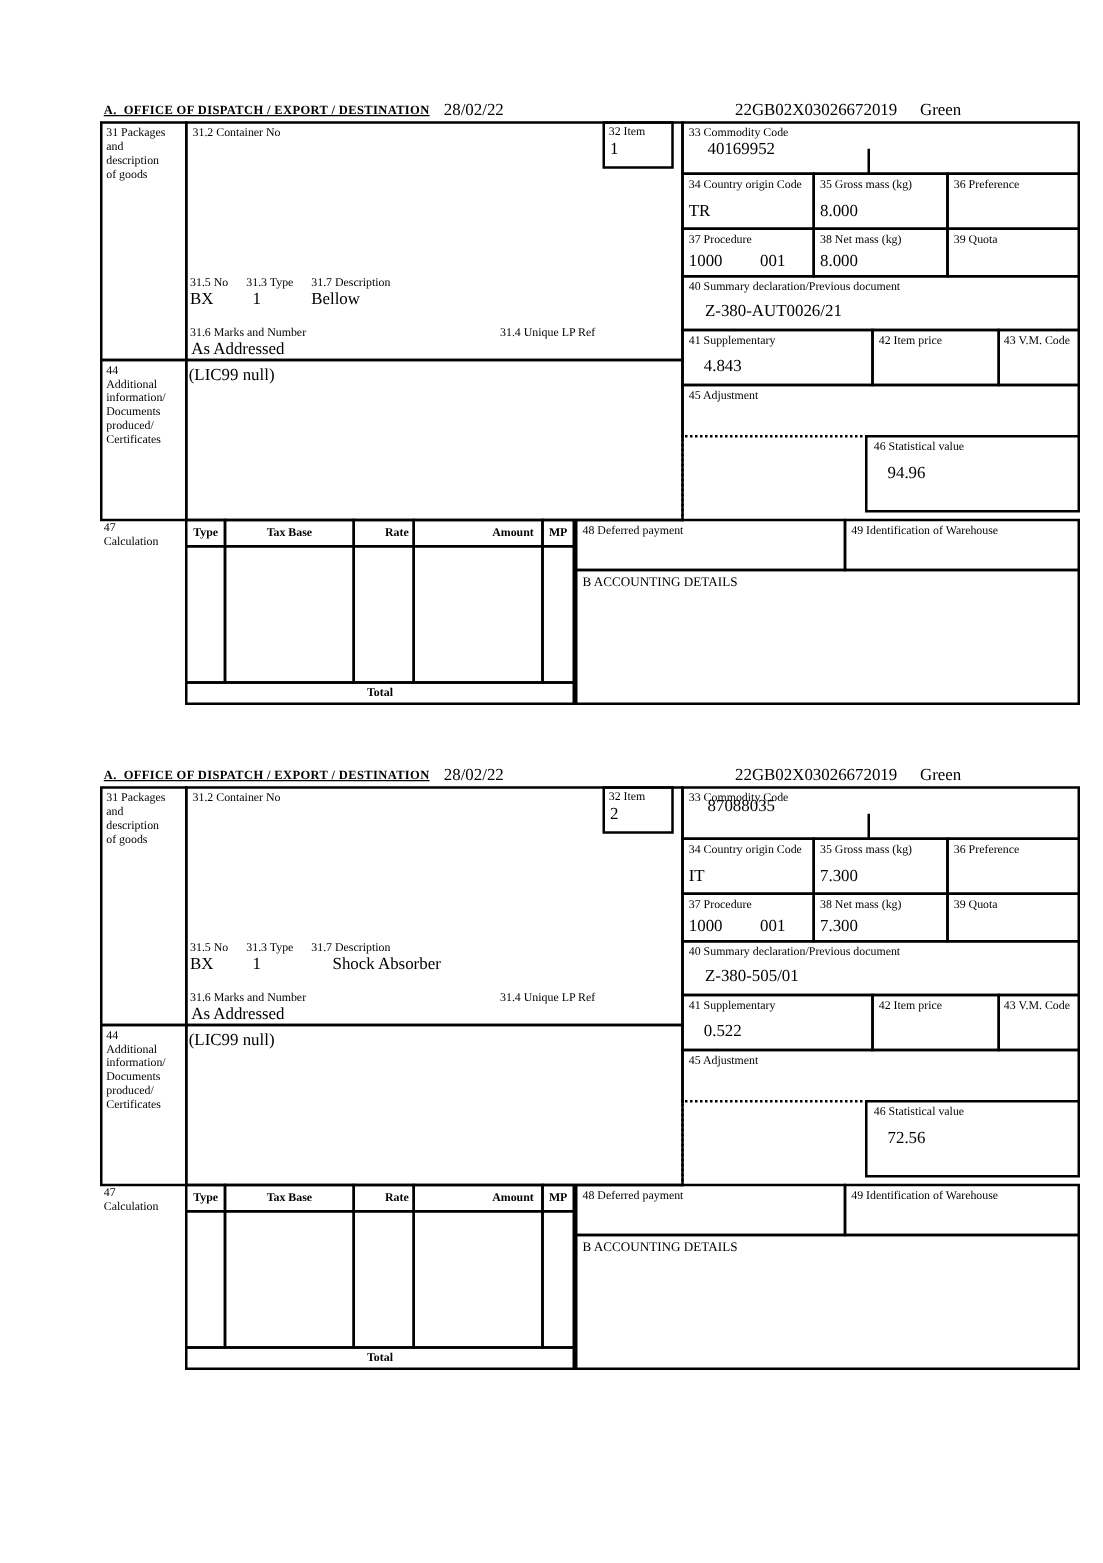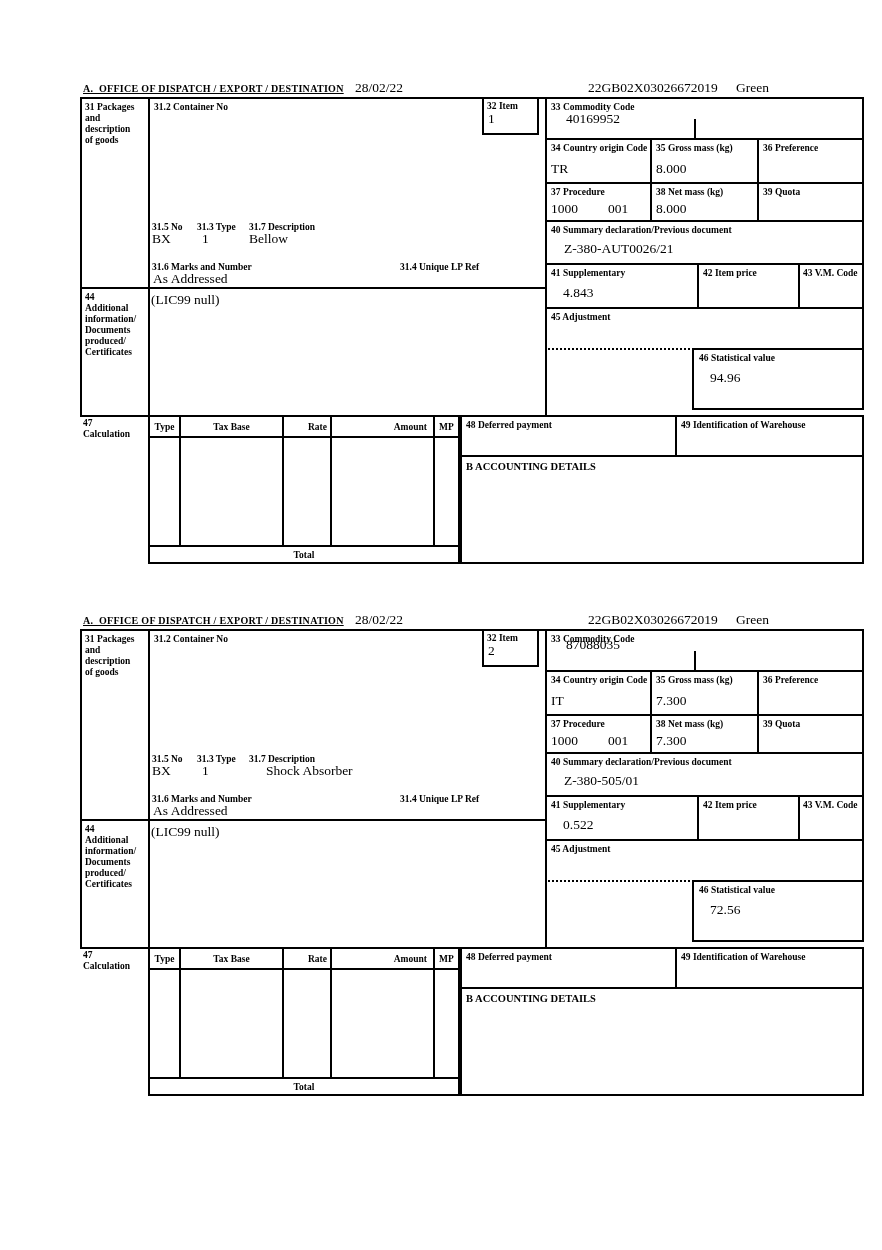--- a/index.html
+++ b/index.html
@@ -5,21 +5,21 @@
   html,body{margin:0;padding:0;}
   body{
     width:882px;height:1250px;background:#ffffff;color:#000;
     font-family:"Liberation Serif","DejaVu Serif",serif;
     position:relative;overflow:hidden;
   }
   .sheet{position:absolute;inset:0;}
   .block{position:absolute;left:80px;width:786px;height:488px;}
   .abs{position:absolute;}
   .bx{position:absolute;border:2px solid #000;box-sizing:border-box;background:transparent;}
-  .lbl{font-size:9.5px;font-weight:bold;line-height:11px;white-space:pre-line;}
+  .lbl{font-size:9.5px;font-weight:normal;line-height:11px;white-space:pre-line;}
   .val{font-size:13.5px;line-height:15px;white-space:pre;}
   .hdr{font-size:10px;font-weight:bold;letter-spacing:.3px;white-space:pre;text-decoration:underline;}
   .cell-txt{font-size:9.5px;font-weight:bold;line-height:21px;}
   .tick{background:#000;}
   .dotted{position:absolute;box-sizing:border-box;border-left:2px dotted #000;border-top:2px dotted #000;}
 </style>
 </head>
 <body>
 
 <div class="sheet">

